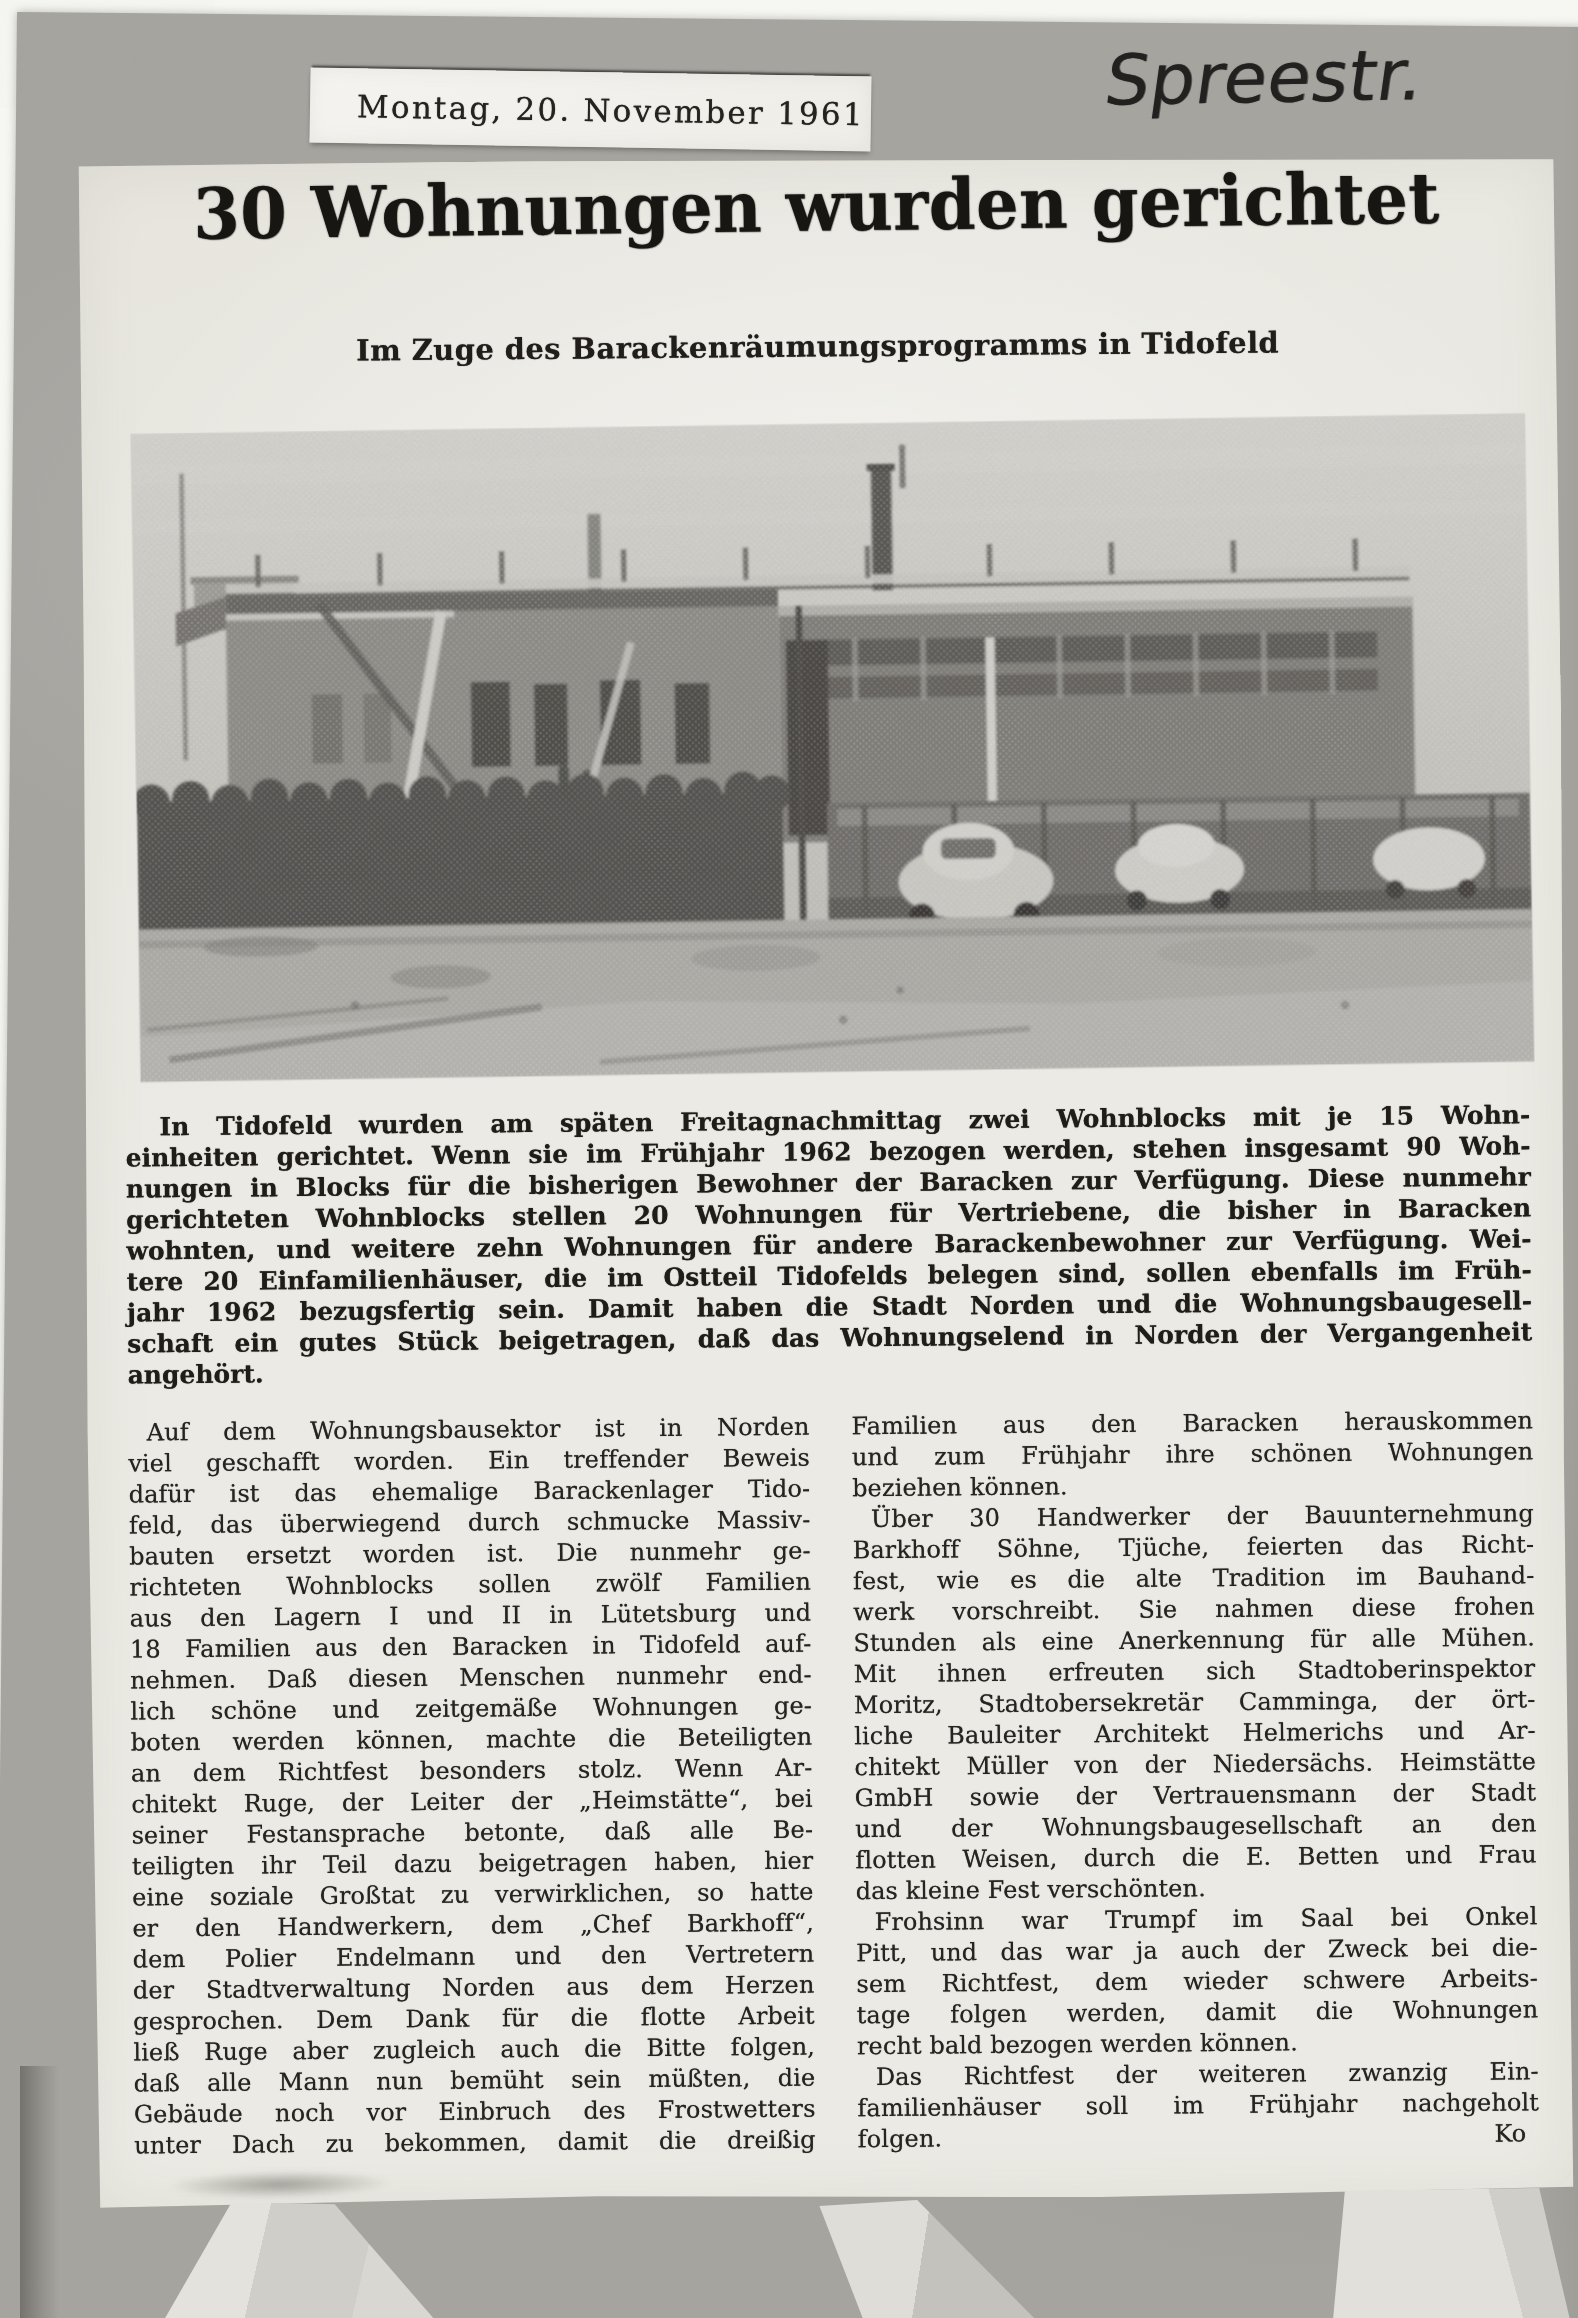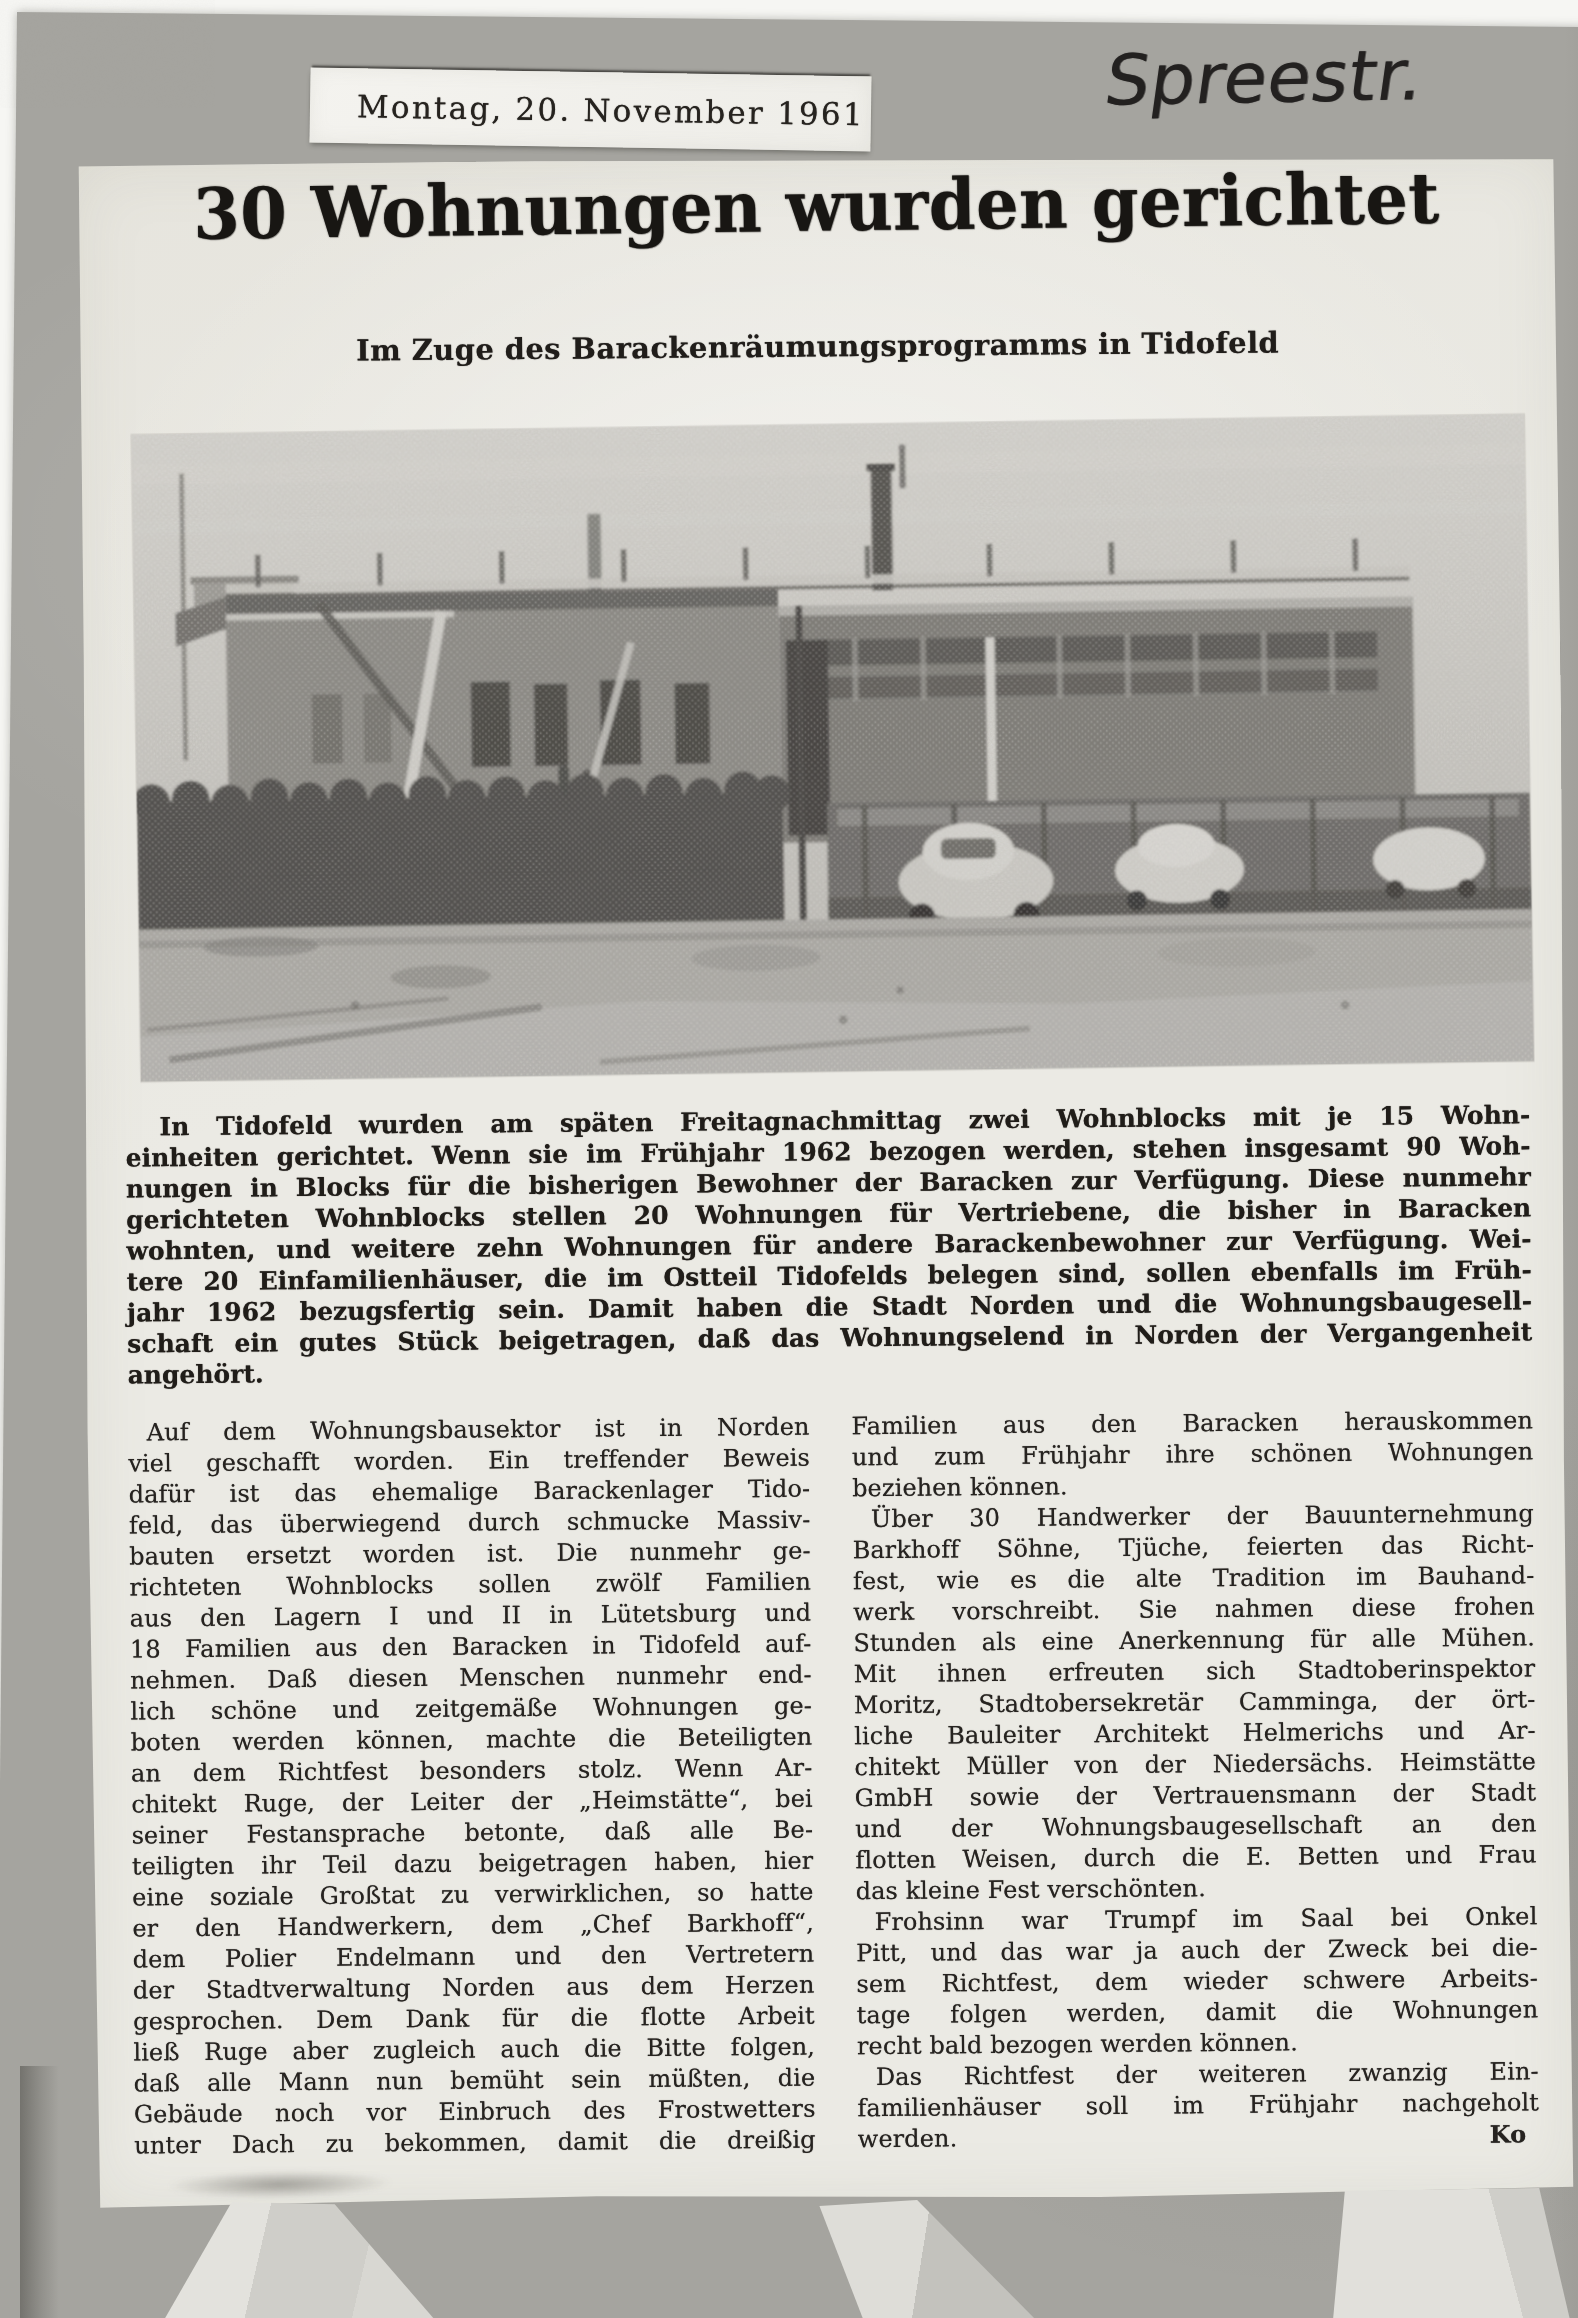--- a/index.html
+++ b/index.html
@@ -55,21 +55,21 @@
     font-family:"DejaVu Serif",serif;font-weight:bold;font-size:25px;line-height:31px;
     color:#201d19;text-shadow:0 0 0.9px rgba(32,29,25,.8);word-spacing:1.4px;}
   .cols{position:absolute;top:1254px;left:42px;width:1405px;display:flex;gap:42px;}
   .col{width:682px;font-family:"DejaVu Serif",serif;font-size:24px;line-height:31px;
     color:#262320;text-shadow:0 0 0.8px rgba(38,35,31,.75);letter-spacing:0.1px;}
   .tl{text-align:justify;text-align-last:justify;white-space:normal;}
   .tl.end{text-align-last:left;}
   .tl.ind{text-indent:18.7px;}
   .lead .tl.ind{text-indent:34px;}
   .tl.sigline{display:flex;justify-content:space-between;}
-  .tl .sig{padding-right:13px;font-weight:bold;}
+  .tl .sig{padding-right:13px;font-weight:normal;}
   
   .tape{position:absolute;z-index:6;}
   .tape-a{left:164px;top:2202px;width:271px;height:118px;
     clip-path:polygon(25% 0, 63% 2%, 100% 100%, 0 100%);
     background:linear-gradient(103deg,#e3e2dd 0 36%,#cfcec9 36% 72%,#d8d7d2 72%);}
   .tape-b{left:815px;top:2200px;width:222px;height:121px;
     clip-path:polygon(2% 5%, 46% 0, 100% 100%, 22% 100%);
     background:linear-gradient(99deg,#deddd8 0 48%,#c3c2bd 48%);}
   .tape-c{left:1333px;top:2188px;width:237px;height:132px;
     clip-path:polygon(5% 2%, 87% 0, 100% 100%, 0 100%);
@@ -297,21 +297,21 @@
           <div class="tl">flotten Weisen, durch die E. Betten und Frau</div>
           <div class="tl end">das kleine Fest verschönten.</div>
           <div class="tl ind">Frohsinn war Trumpf im Saal bei Onkel</div>
           <div class="tl">Pitt, und das war ja auch der Zweck bei die-</div>
           <div class="tl">sem Richtfest, dem wieder schwere Arbeits-</div>
           <div class="tl">tage folgen werden, damit die Wohnungen</div>
           <div class="tl end">recht bald bezogen werden können.</div>
           <div class="tl ind">Das Richtfest der weiteren zwanzig Ein-</div>
           <div class="tl">familienhäuser soll im Frühjahr nachgeholt</div>
           <div class="tl end sigline">
-            <span>werden.</span>
+            <span>folgen.</span>
             <span class="sig">Ko</span>
           </div>
         </div>
     </div>
 
   </div>
 
   <div class="tape tape-a"></div>
   <div class="tape tape-b"></div>
   <div class="tape tape-c"></div>

